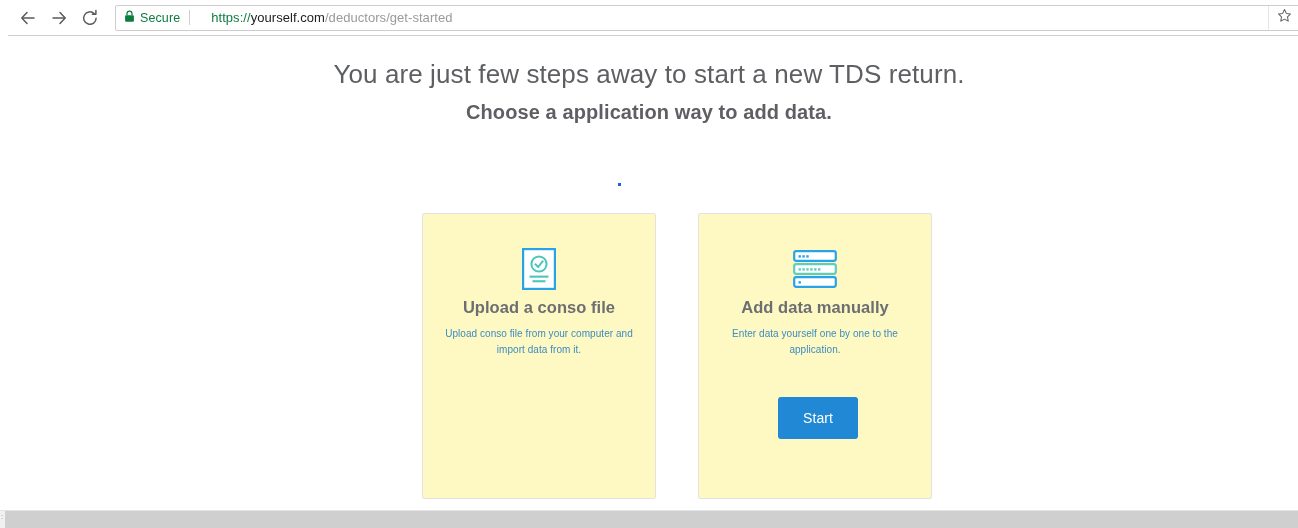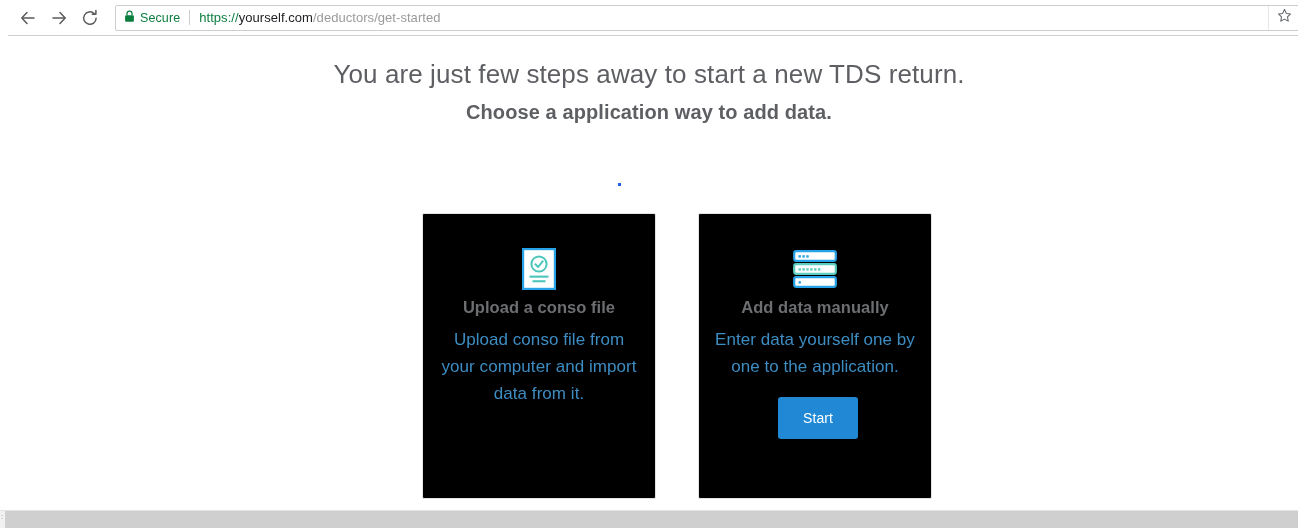--- a/index.html
+++ b/index.html
@@ -74,21 +74,21 @@
     background: #cfcfcf;
     margin: 0 9px;
     flex: none;
   }
   .url-text {
     font-size: 13px;
     white-space: nowrap;
     overflow: hidden;
     letter-spacing: 0.05px;
   }
-  .url-scheme { color: #0b7d3e; }
+  .url-scheme { color: #0b7d3e; margin-left: 12px; }
   .url-host   { color: #202124; }
   .url-path   { color: #9a9a9a; }
 
   .star-btn {
     position: absolute;
     right: 0; top: 0;
     width: 30px;
     height: 24px;
     display: flex;
     align-items: center;
@@ -140,21 +140,21 @@
   .cards {
     position: absolute;
     left: 422px;
     top: 176px;
   }
   .card {
     position: absolute;
     top: 0;
     width: 234px;
     height: 286px;
-    background: #000000;
+    background: #fef9c3;
     border: 1px solid #e3e3e3;
     box-sizing: border-box;
     border-radius: 2px;
   }
   .card-upload { left: 0; }
   .card-manual { left: 276px; }
 
   .card-icon {
     position: absolute;
     top: 27px;
@@ -175,23 +175,23 @@
     font-weight: 700;
     color: #6d6e71;
     letter-spacing: 0.05px;
   }
   .card-desc {
     position: absolute;
     top: 112px;
     left: 16px;
     width: 200px;
     text-align: center;
-    font-size: 17px;
+    font-size: 10px;
     font-weight: 400;
-    line-height: 27px;
+    line-height: 16px;
     color: #3d8cc2;
     letter-spacing: 0.05px;
   }
   .card-desc.two-line { top: 112px; }
 
   .cta {
     position: absolute;
     border: none;
     background: #2088d4;
     color: #ffffff;

